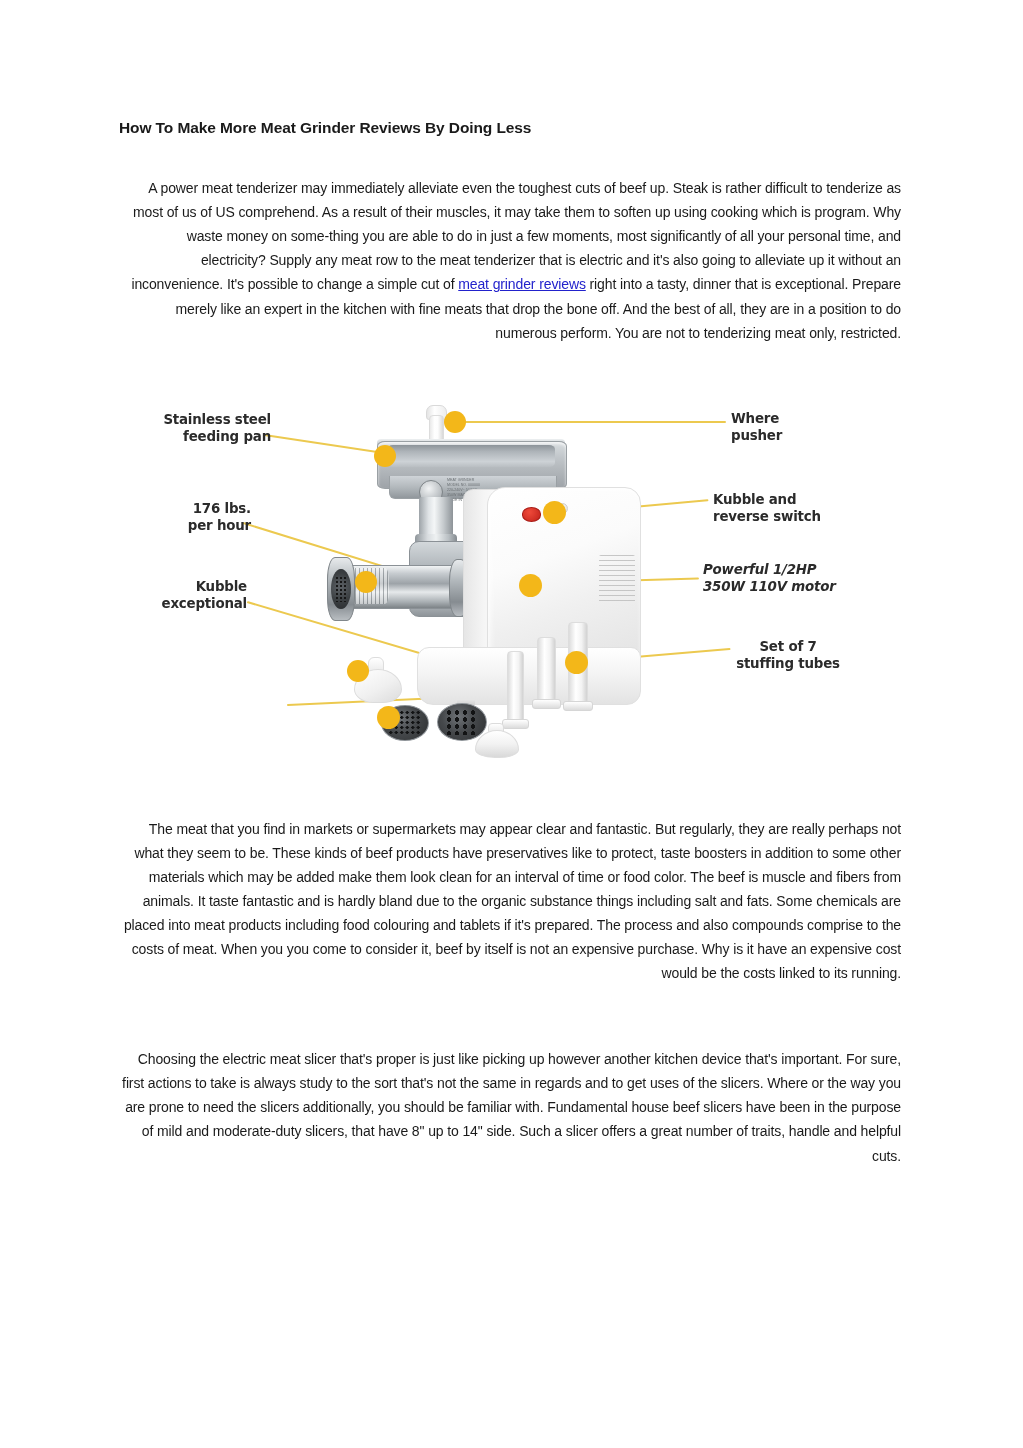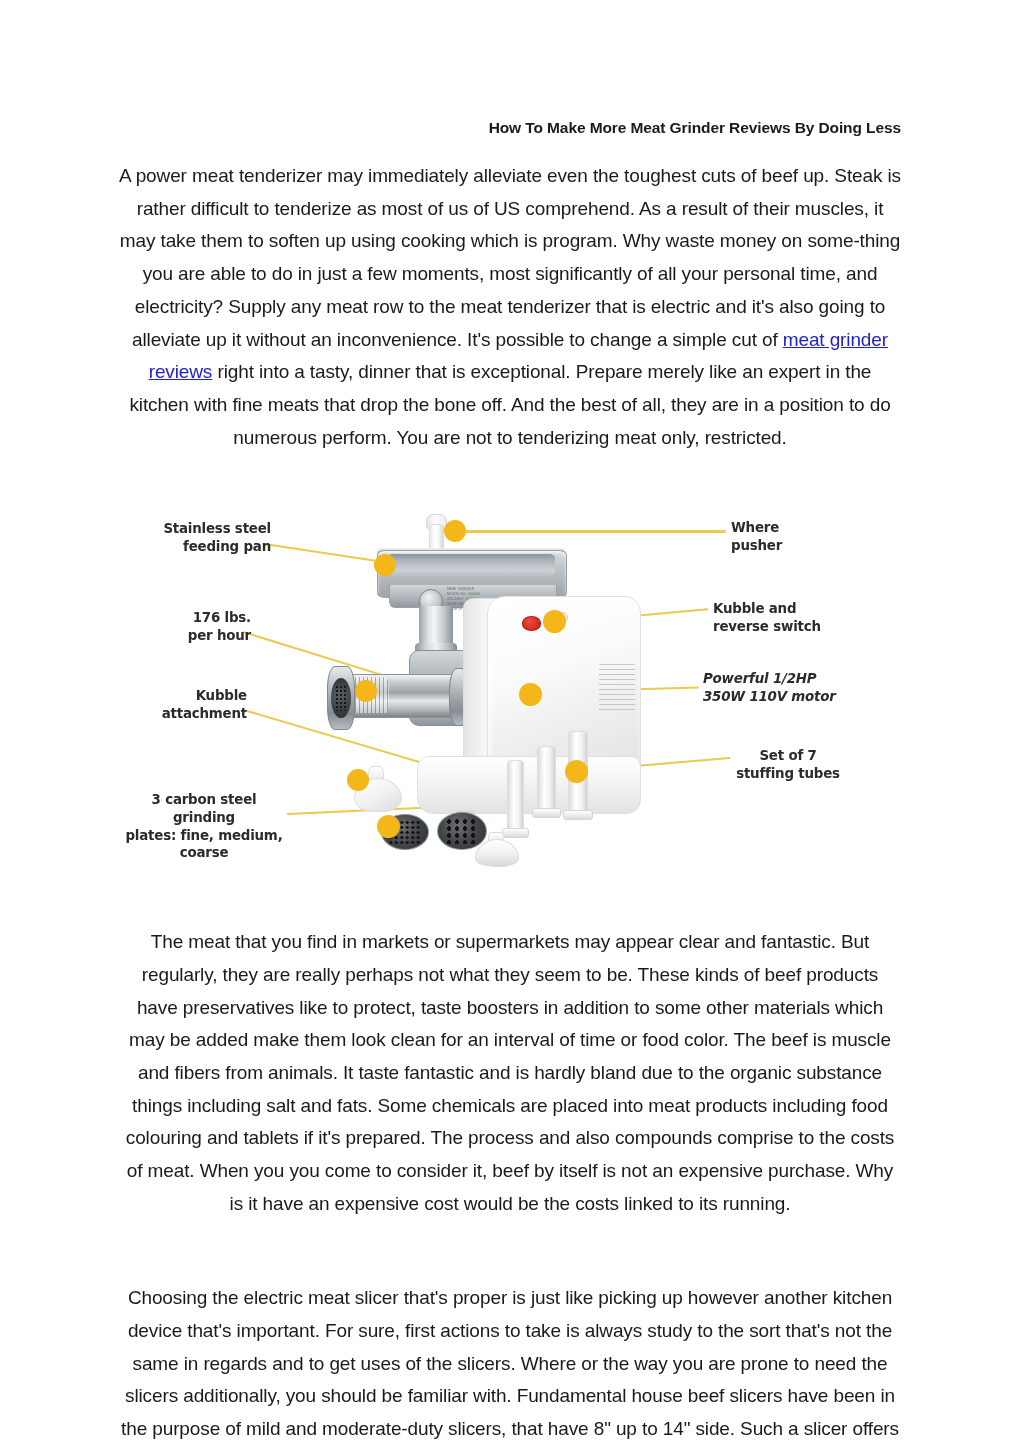--- a/index.html
+++ b/index.html
@@ -23,30 +23,29 @@
     position: absolute;
     left: 119px;
     top: 118px;
     width: 782px;
   }
   .doc-title {
     font-size: 15.5px;
     font-weight: bold;
     color: #1a1a1a;
     letter-spacing: -0.1px;
-    margin: 0 0 22px 0;
+    margin: 0 0 38px 0;
     line-height: 1.3;
-    text-align: right;
   }
   p.body-text {
-    font-size: 19px;
+    font-size: 14px;
     color: #1a1a1a;
     line-height: 1.72;
     margin: 0 0 0 0;
-    text-align: center;
+    text-align: right;
     letter-spacing: -0.12px;
   }
   a.inline-link {
     color: #2222cc;
     text-decoration: underline;
   }
   .para-gap-large { height: 46px; }
   .para-gap-xl { height: 62px; }
 
   
@@ -382,24 +381,21 @@
       <div class="dot" style="left:400px; top:195px; width:23px; height:23px;"></div>
       <div class="dot" style="left:228px; top:281px; width:22px; height:22px;"></div>
       <div class="dot" style="left:446px; top:272px; width:23px; height:23px;"></div>
       <div class="dot" style="left:258px; top:327px; width:23px; height:23px;"></div>
 
       <div class="dg-label right-al" style="left:12px; top:32px; width:140px;">Stainless steel
 feeding pan</div>
       <div class="dg-label right-al" style="left:28px; top:121px; width:104px;">176 lbs.
 per hour</div>
       <div class="dg-label right-al" style="left:8px; top:199px; width:120px;">Kubble
-attachment</div>
-      <div class="dg-label center-al" style="left:0px; top:303px; width:170px;">3 carbon steel grinding
-plates: fine, medium,
-coarse</div>
+exceptional</div>
 
       <div class="dg-label left-al" style="left:612px; top:31px; width:130px;">Where
 pusher</div>
       <div class="dg-label left-al" style="left:594px; top:112px; width:150px;">Kubble and
 reverse switch</div>
       <div class="dg-label left-al" style="left:584px; top:182px; width:160px;font-style:italic;">Powerful 1/2HP
 350W 110V motor</div>
       <div class="dg-label center-al" style="left:594px; top:259px; width:150px;">Set of 7
 stuffing tubes</div>
     </div>

